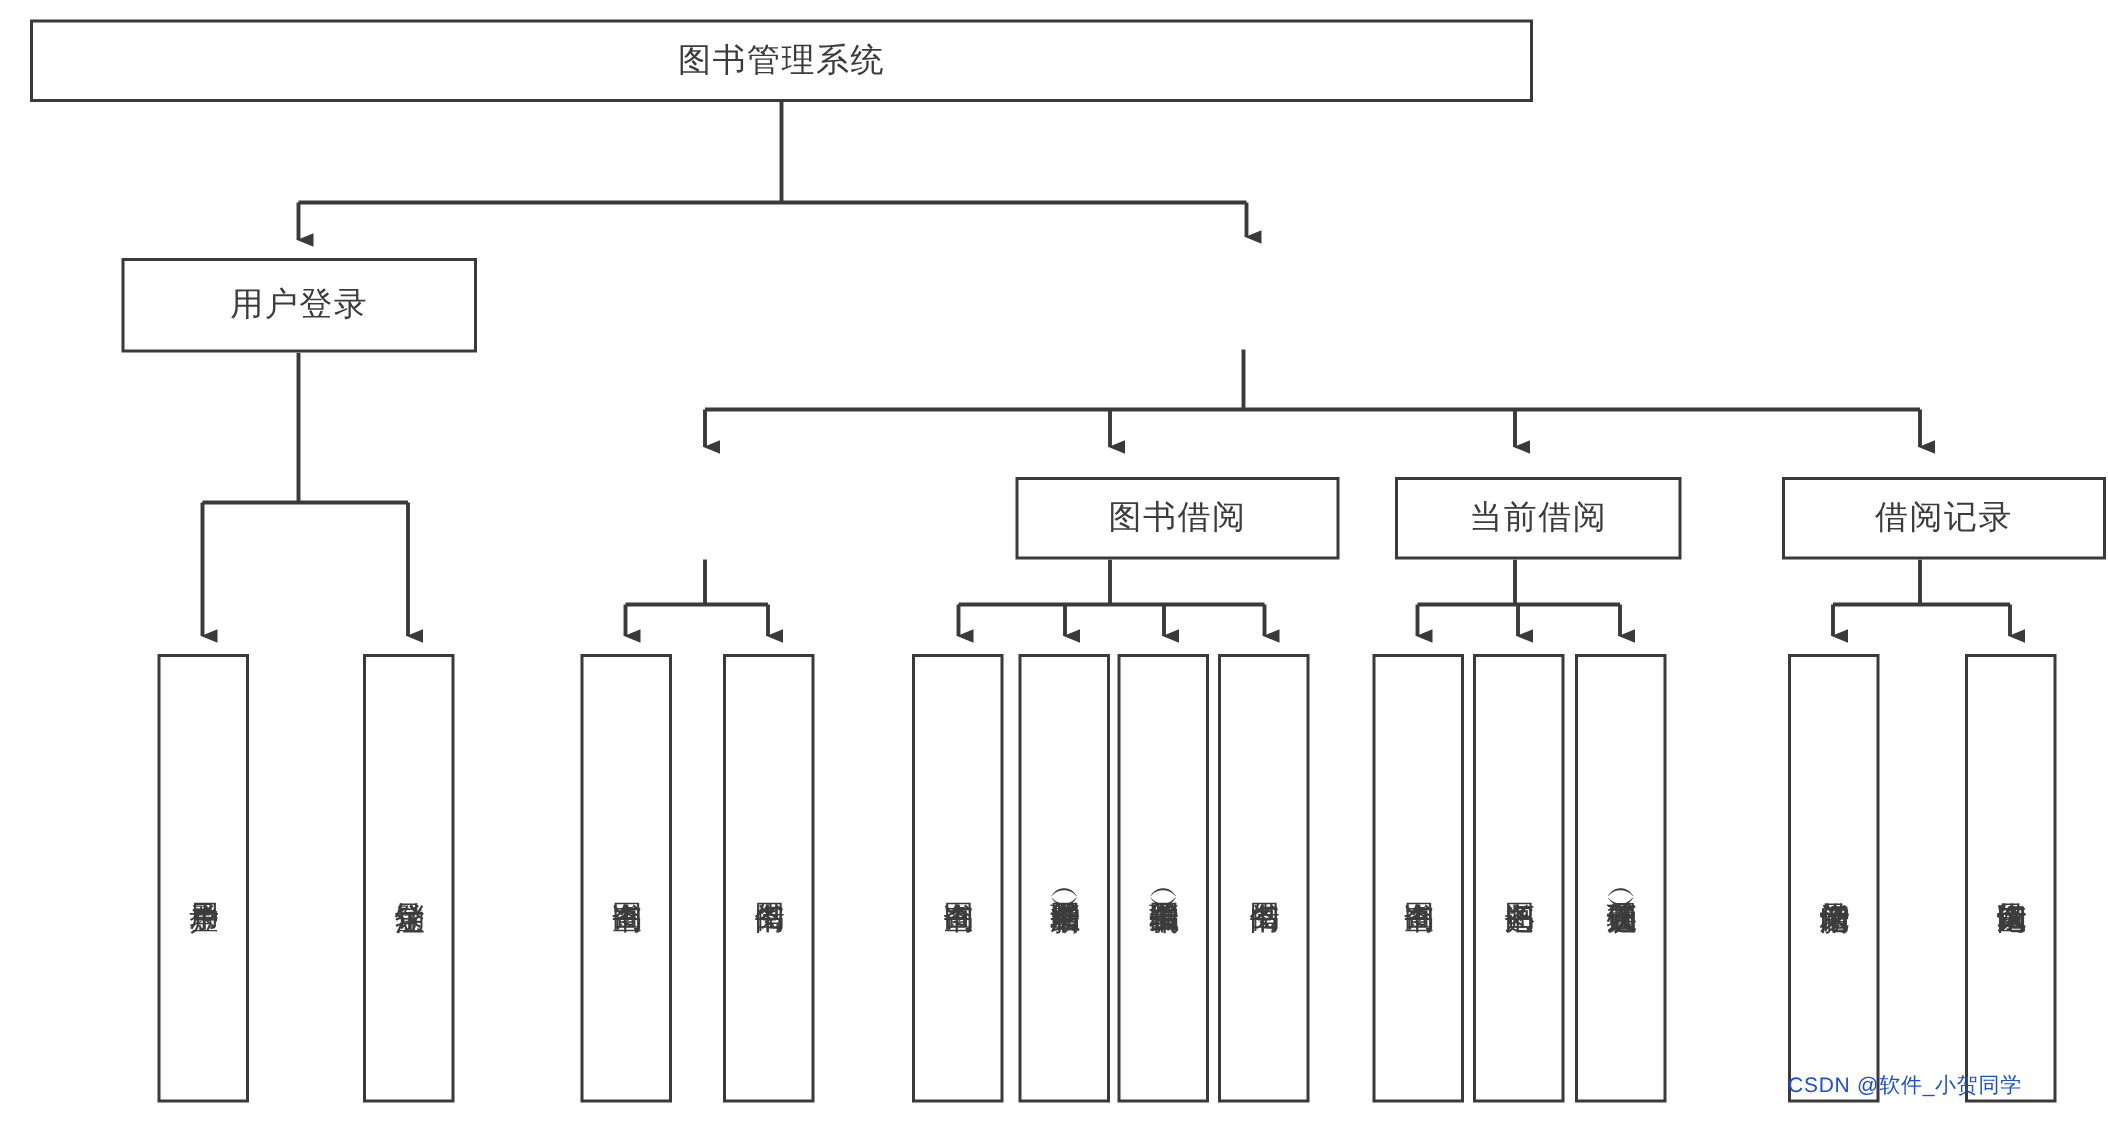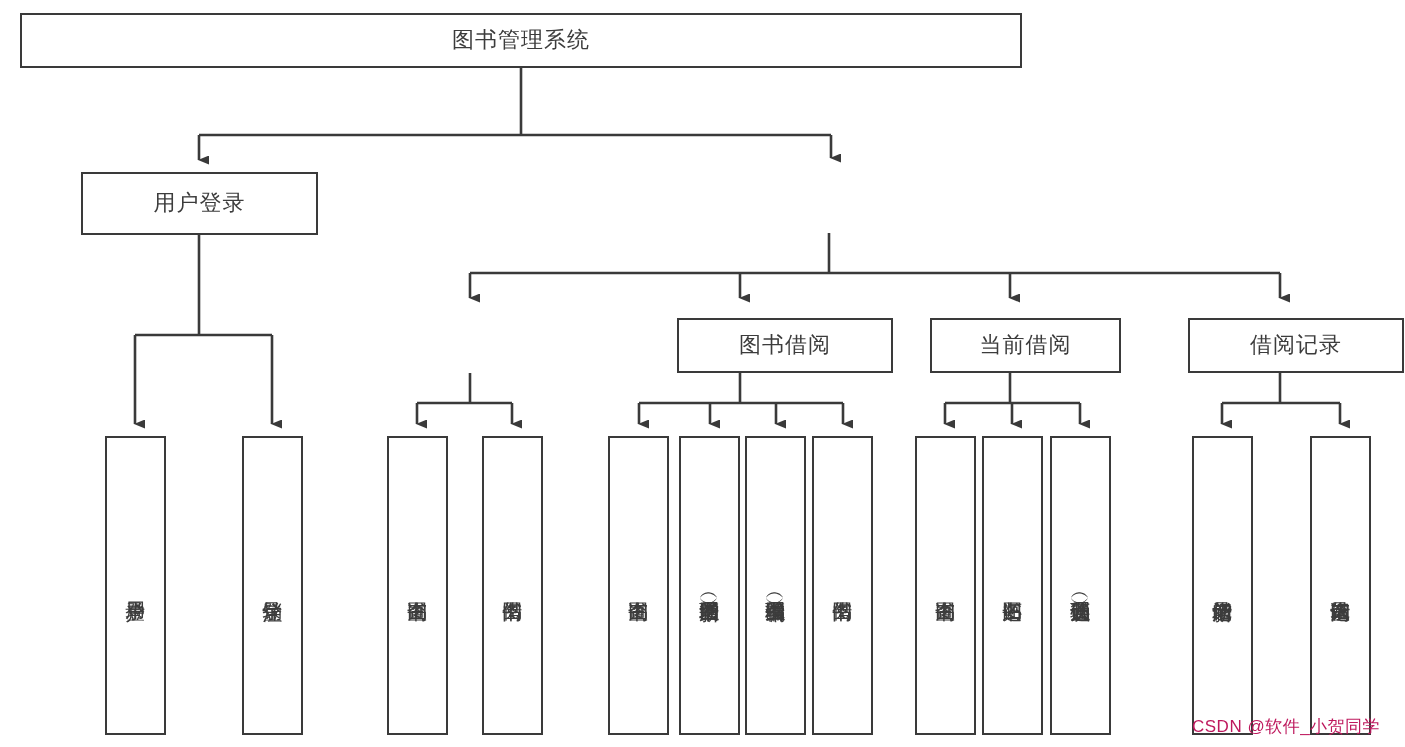--- a/index.html
+++ b/index.html
@@ -45,22 +45,22 @@
   }
   .node.vert .vtext {
     writing-mode: vertical-rl;
     text-orientation: upright;
     white-space: nowrap;
     display: block;
     text-align: center;
   }
   .watermark {
     position: absolute;
-    font-size: 17px;
-    color: #be185d;
+    font-size: 14px;
+    color: #1d4ed8;
     letter-spacing: 0.5px;
     white-space: nowrap;
     z-index: 5;
   }
 </style>
 </head>
 <body>
 
 <div id="stage">
 

